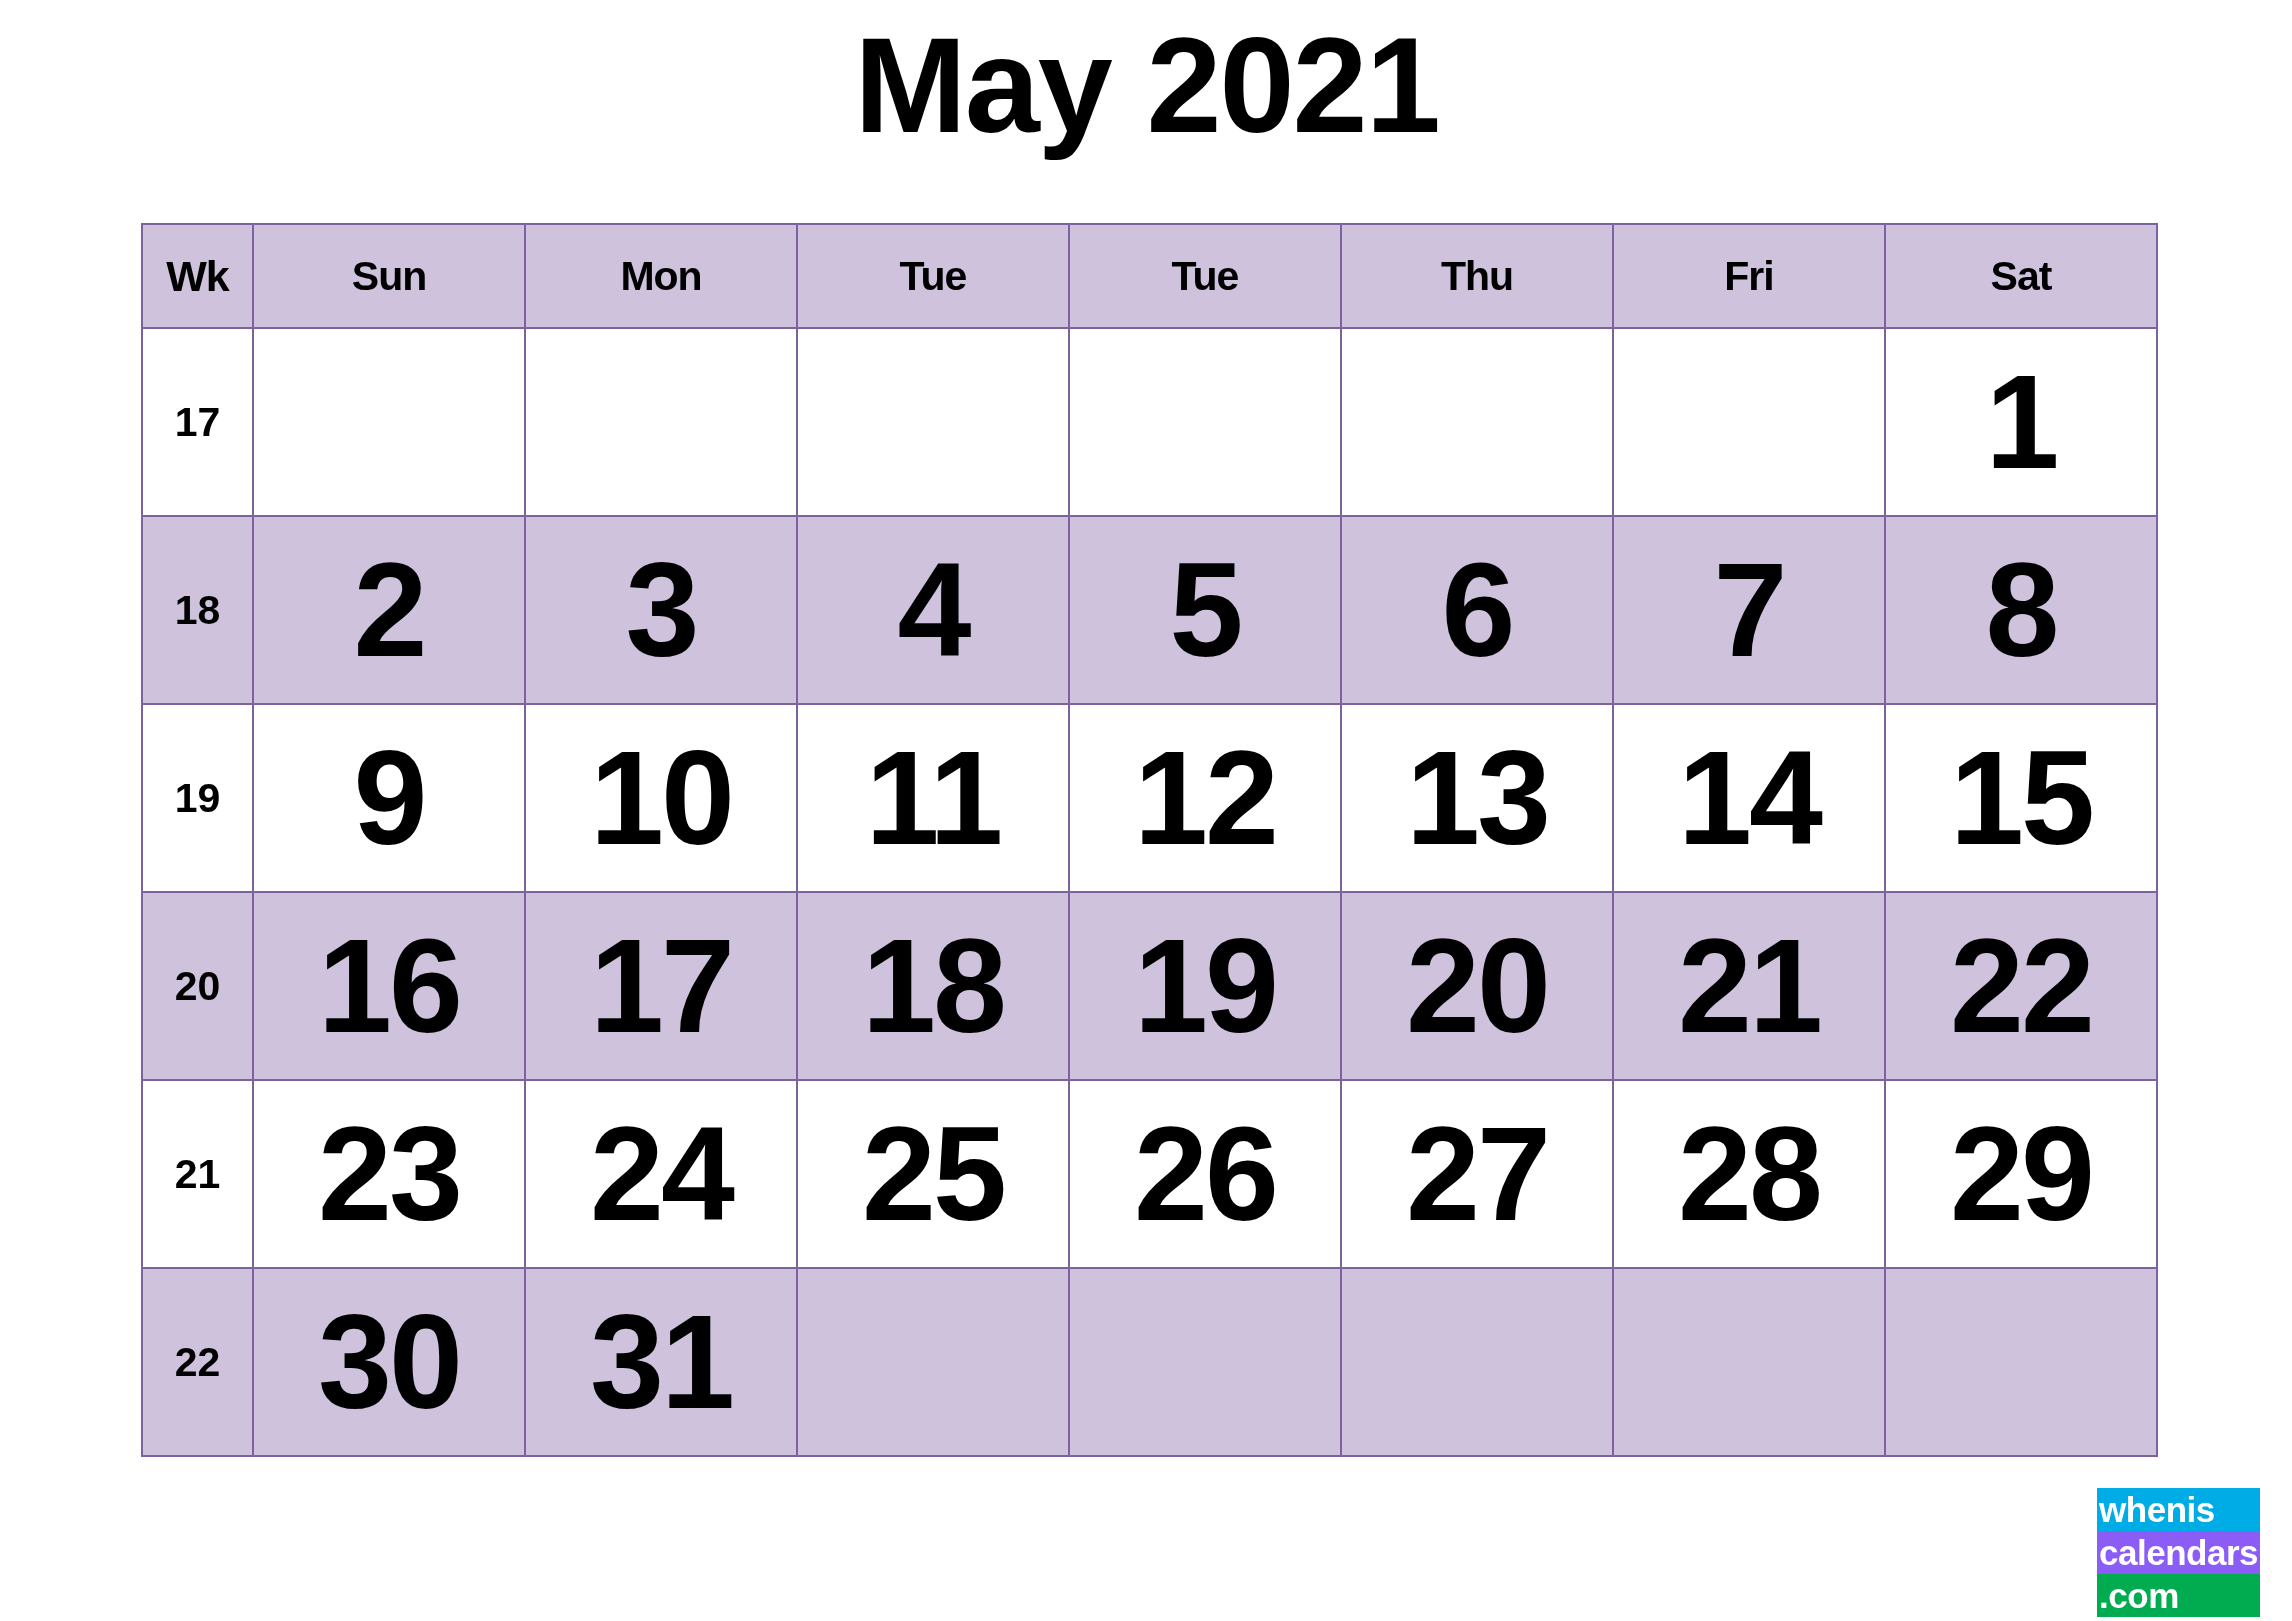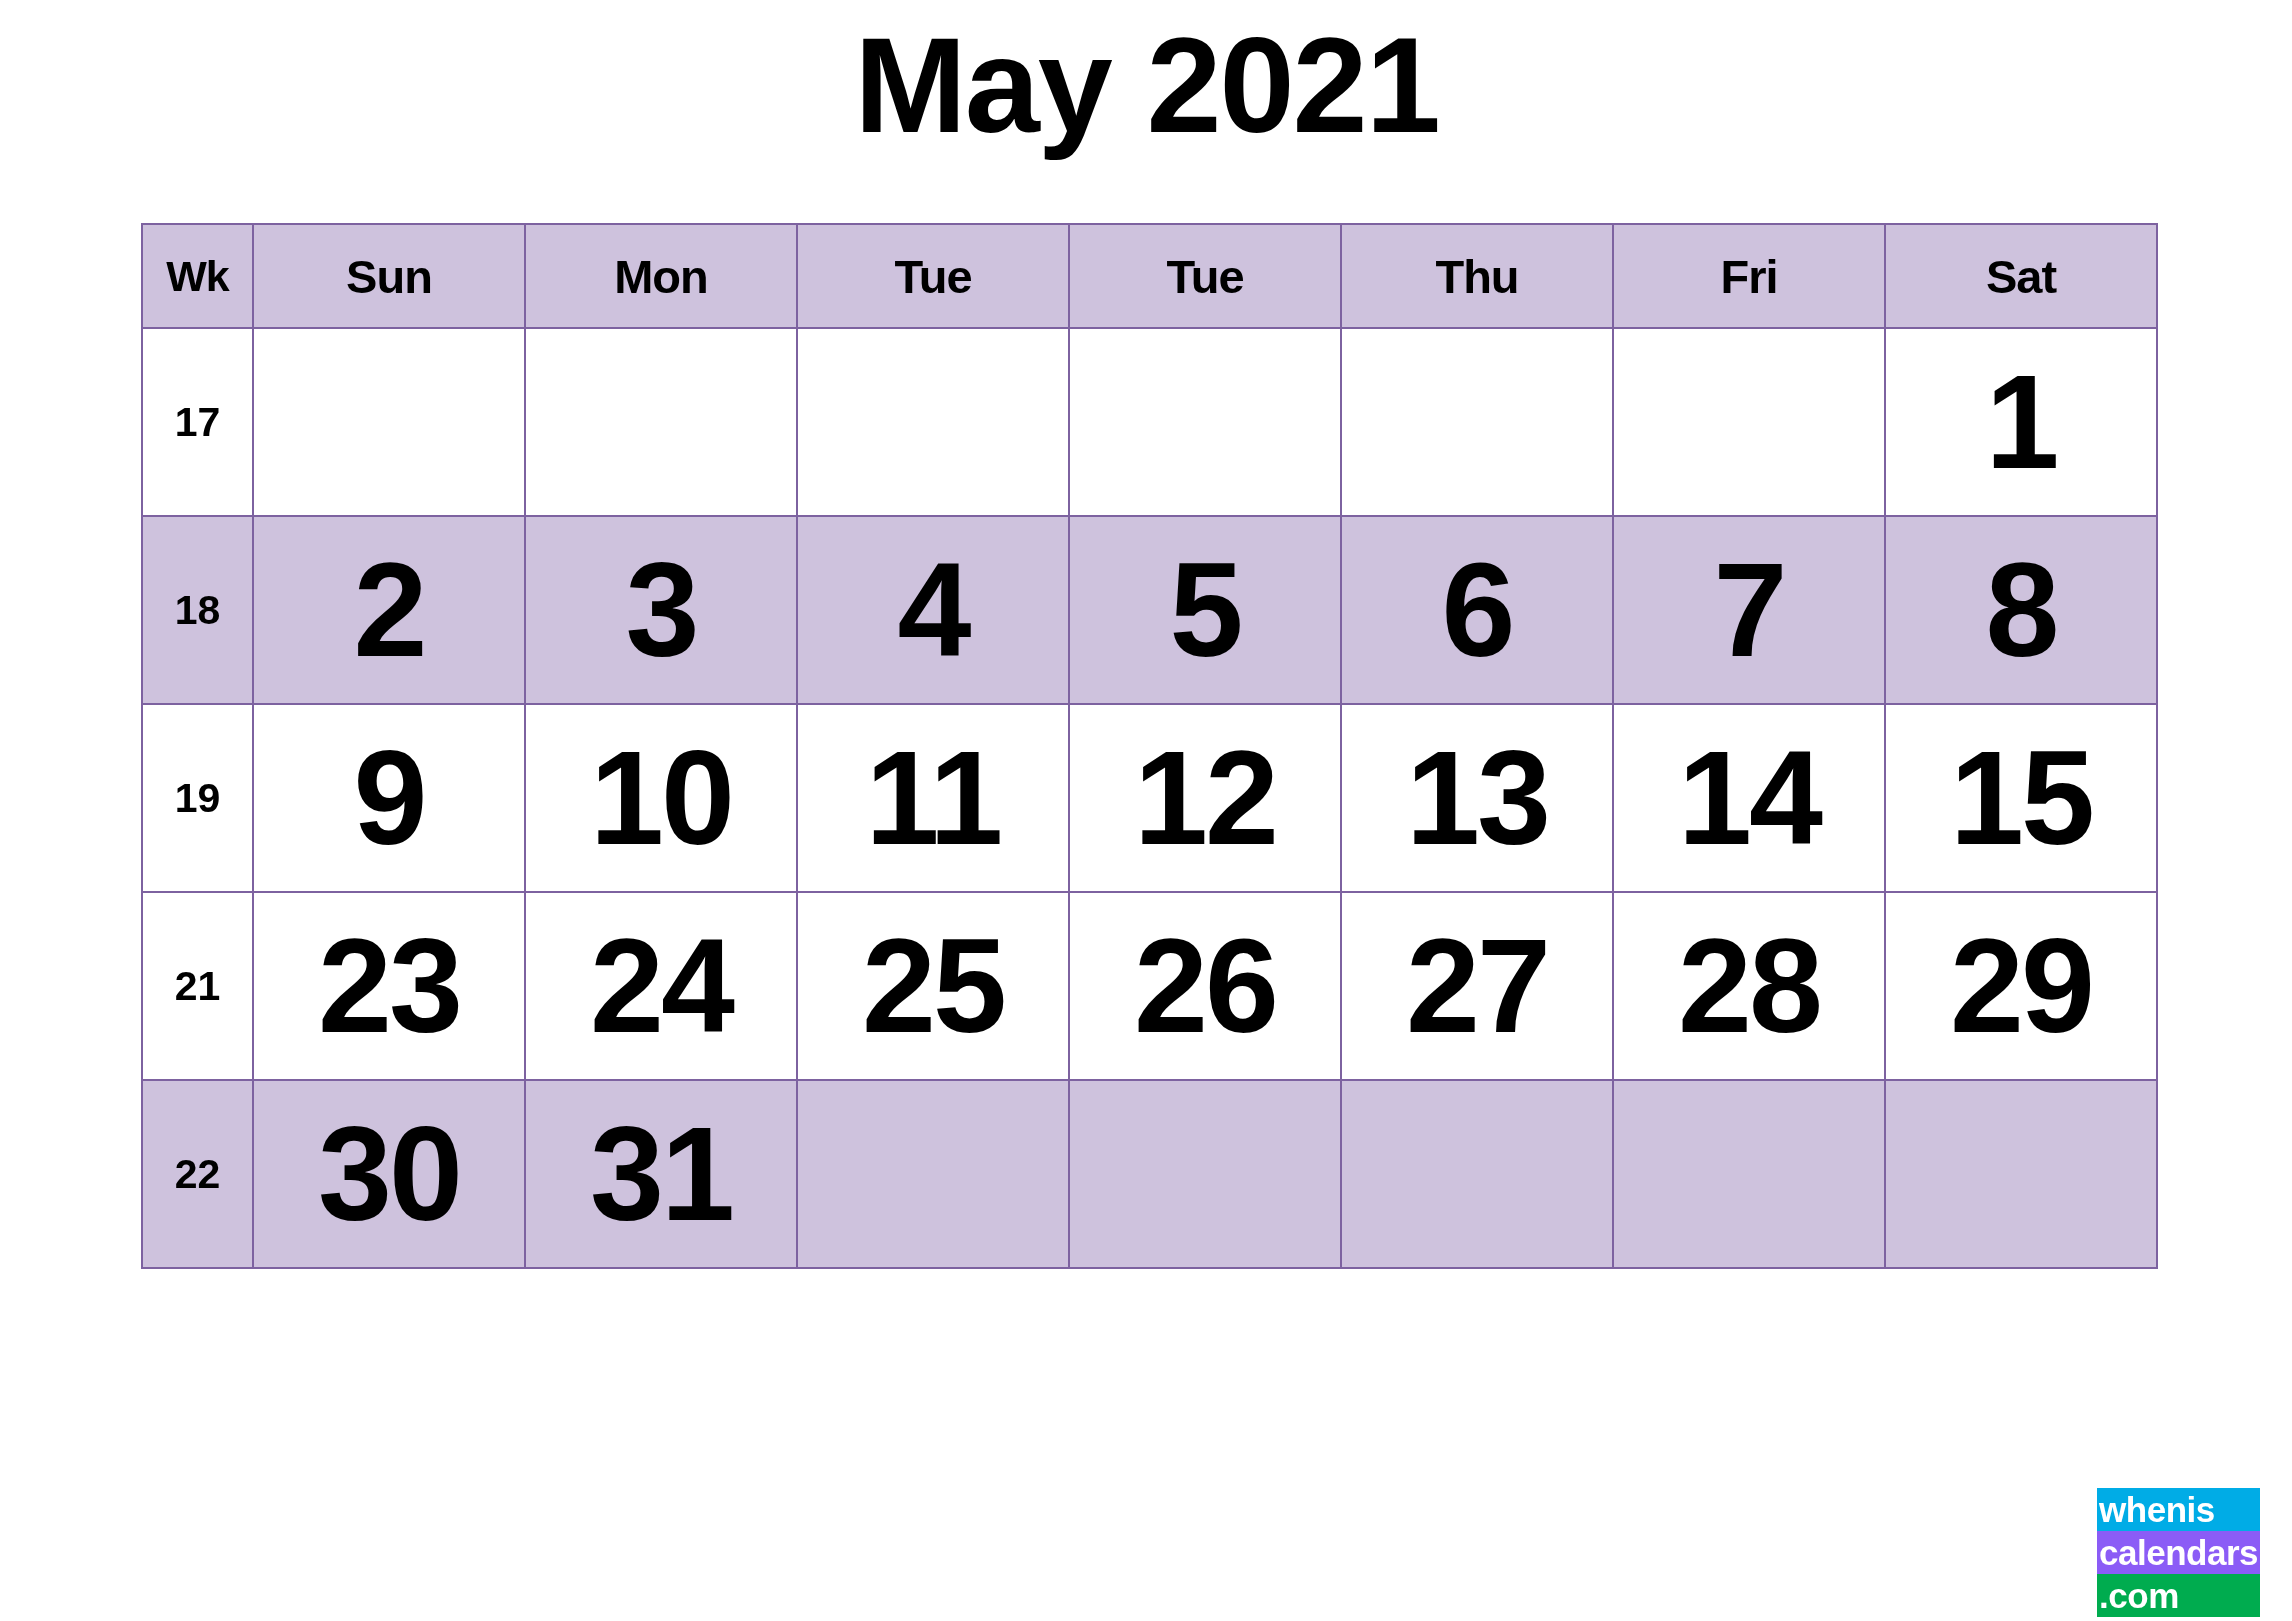--- a/index.html
+++ b/index.html
@@ -56,21 +56,21 @@
 
   
   #calendar thead tr {
     height: 104px;
   }
   #calendar thead th {
     background: #cec2dd;
     color: #000000;
     font-family: "Liberation Sans Narrow", "Liberation Sans", "DejaVu Sans", sans-serif;
     font-weight: bold;
-    font-size: 47px;
+    font-size: 41px;
     letter-spacing: -1px;
     line-height: 1;
   }
   #calendar thead th.wk-head {
     font-size: 43px;
   }
 
   
   #calendar tbody tr {
     height: 188px;
@@ -171,20 +171,30 @@
       <tr class="row-white">
         <td class="wk-cell">19</td>
         <td class="day-cell">9</td>
         <td class="day-cell">10</td>
         <td class="day-cell">11</td>
         <td class="day-cell">12</td>
         <td class="day-cell">13</td>
         <td class="day-cell">14</td>
         <td class="day-cell">15</td>
       </tr>
+      <tr class="row-tint">
+        <td class="wk-cell">20</td>
+        <td class="day-cell">16</td>
+        <td class="day-cell">17</td>
+        <td class="day-cell">18</td>
+        <td class="day-cell">19</td>
+        <td class="day-cell">20</td>
+        <td class="day-cell">21</td>
+        <td class="day-cell">22</td>
+      </tr>
       <tr class="row-white">
         <td class="wk-cell">21</td>
         <td class="day-cell">23</td>
         <td class="day-cell">24</td>
         <td class="day-cell">25</td>
         <td class="day-cell">26</td>
         <td class="day-cell">27</td>
         <td class="day-cell">28</td>
         <td class="day-cell">29</td>
       </tr>

